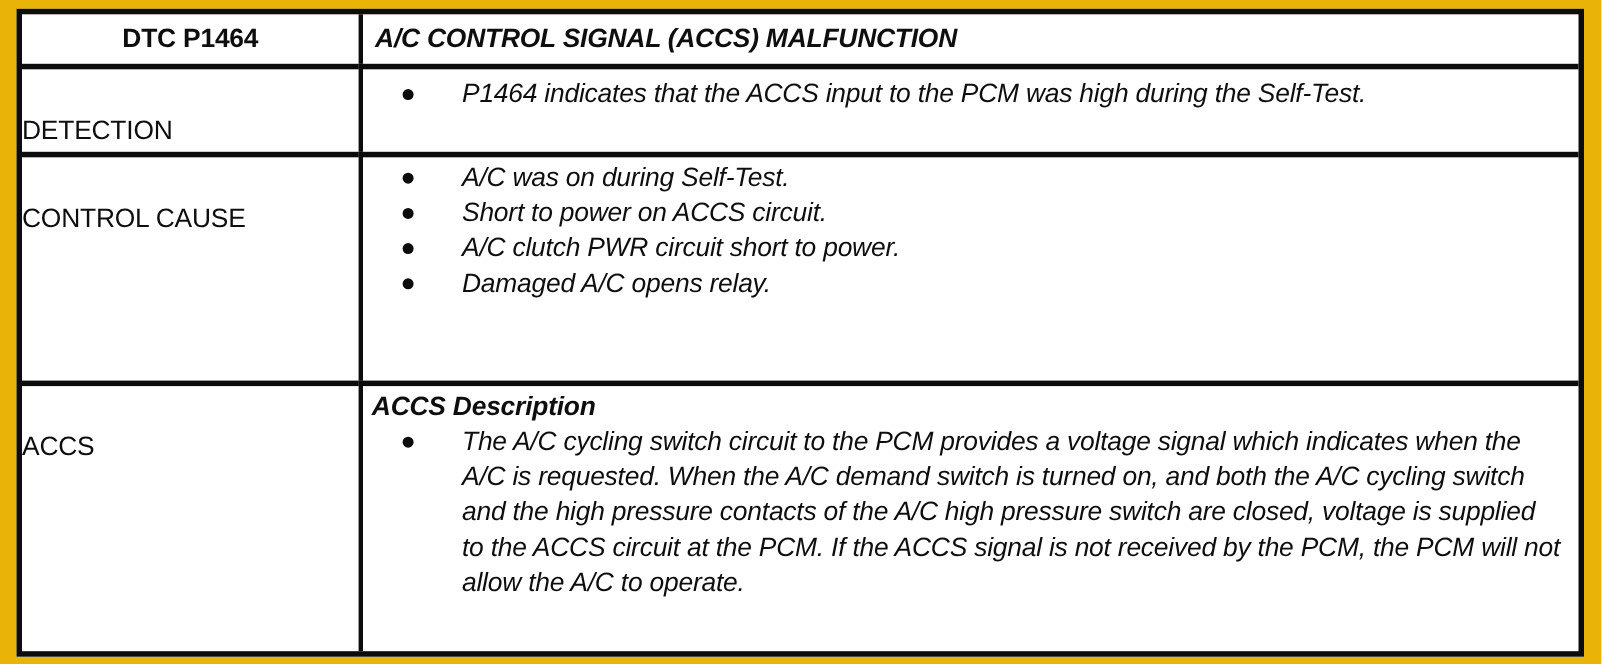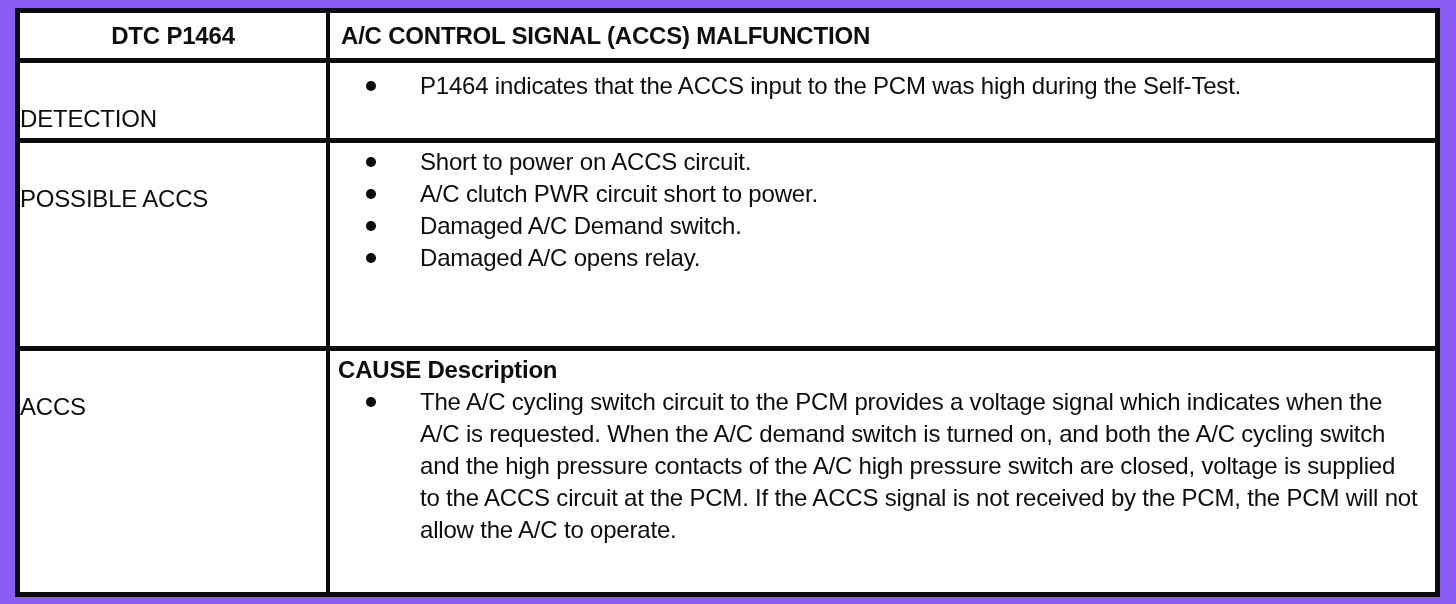--- a/index.html
+++ b/index.html
@@ -9,21 +9,21 @@
     width: 1456px;
     height: 604px;
     font-family: "Liberation Sans", sans-serif;
     color: #0e0e0e;
     -webkit-font-smoothing: antialiased;
   }
   .page {
     position: relative;
     width: 1456px;
     height: 604px;
-    background: #8b5cf6;
+    background: #eab308;
     overflow: hidden;
   }
   .dtc-table {
     position: absolute;
     left: 15px;
     top: 8px;
     width: 1425px;
     height: 589px;
     box-sizing: border-box;
     border: 5px solid #0c0c0c;
@@ -31,21 +31,21 @@
     display: grid;
     grid-template-columns: 306px 1fr;
     grid-template-rows: 45px 80px 208px 1fr;
   }
   .cell {
     box-sizing: border-box;
     overflow: hidden;
     font-size: 24px;
     letter-spacing: -0.2px;
   }
-  .col2 { border-left: 4px solid #0c0c0c; }
+  .col2 { border-left: 4px solid #0c0c0c; font-style: italic; }
   .rule-top { border-top: 5px solid #0c0c0c; }
 
   .code-cell {
     display: flex;
     align-items: center;
     justify-content: center;
     font-weight: 700;
   }
   .title-cell {
     display: flex;
@@ -104,46 +104,46 @@
 CONDITION</span>
     </div>
     <div class="cell col2 rule-top content-cell" style="padding-top:7px;">
       <div class="bullet-item">
         <span class="dot"></span>
         <span class="bullet-text">P1464 indicates that the ACCS input to the PCM was high during the Self-Test.</span>
       </div>
     </div>
 
     <div class="cell rule-top label-cell">
-      <span>POSSIBLE ACCS</span>
+      <span>CONTROL CAUSE</span>
     </div>
     <div class="cell col2 rule-top content-cell">
+      <div class="bullet-item">
+        <span class="dot"></span>
+        <span class="bullet-text">A/C was on during Self-Test.</span>
+      </div>
       <div class="bullet-item">
         <span class="dot"></span>
         <span class="bullet-text">Short to power on ACCS circuit.</span>
       </div>
       <div class="bullet-item">
         <span class="dot"></span>
         <span class="bullet-text">A/C clutch PWR circuit short to power.</span>
-      </div>
-      <div class="bullet-item">
-        <span class="dot"></span>
-        <span class="bullet-text">Damaged A/C Demand switch.</span>
       </div>
       <div class="bullet-item">
         <span class="dot"></span>
         <span class="bullet-text">Damaged A/C opens relay.</span>
       </div>
     </div>
 
     <div class="cell rule-top label-cell">
       <span>ACCS</span>
     </div>
     <div class="cell col2 rule-top content-cell">
-      <div class="hint-heading">CAUSE Description</div>
+      <div class="hint-heading">ACCS Description</div>
       <div class="bullet-item">
         <span class="dot"></span>
         <span class="bullet-text">The A/C cycling switch circuit to the PCM provides a voltage signal which indicates when the A/C is requested. When the A/C demand switch is turned on, and both the A/C cycling switch and the high pressure contacts of the A/C high pressure switch are closed, voltage is supplied to the ACCS circuit at the PCM. If the ACCS signal is not received by the PCM, the PCM will not allow the A/C to operate.</span>
       </div>
     </div>
 
   </div>
 </div>
 
 </body></html>

